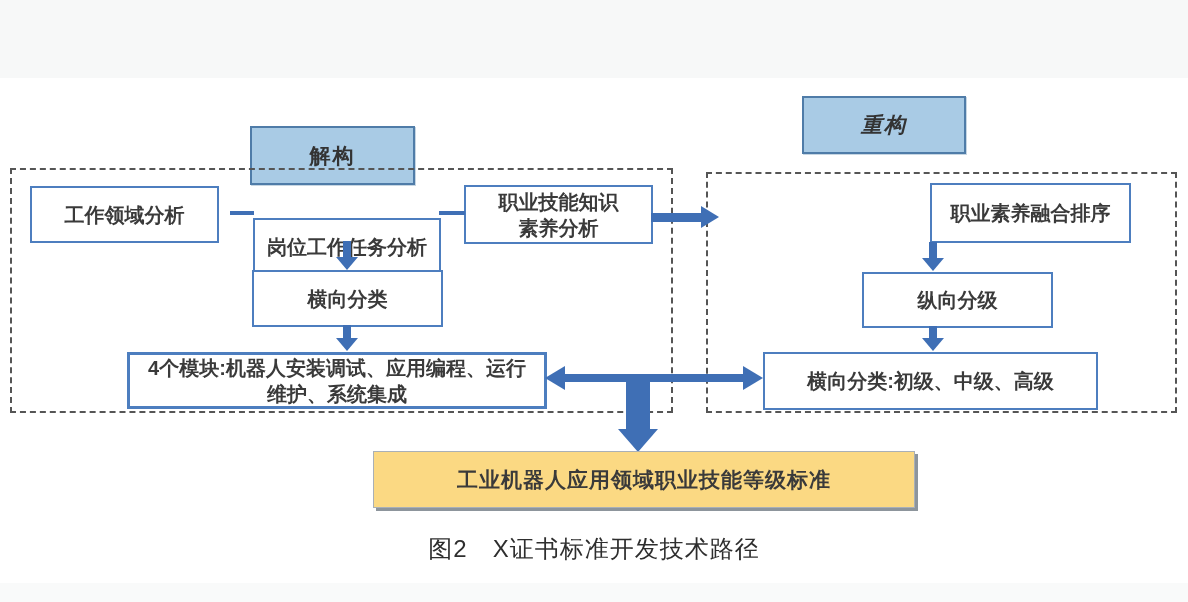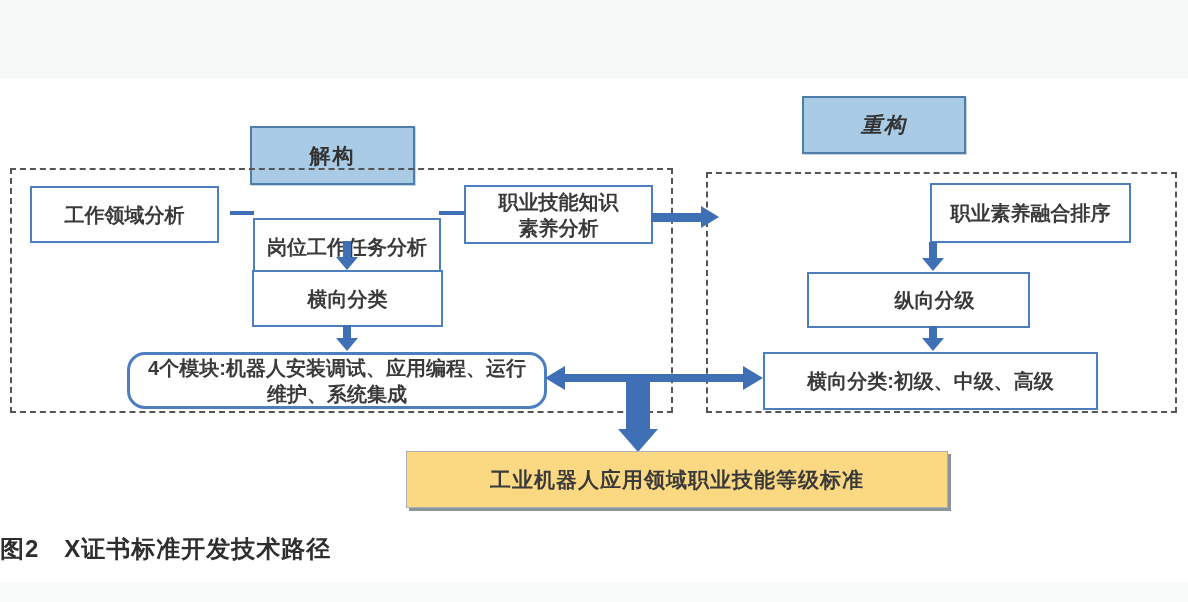--- a/index.html
+++ b/index.html
@@ -33,34 +33,35 @@
   .node{
     position:absolute;
     background:#fff;
     border:2px solid #4d7ebf;
     display:flex;align-items:center;justify-content:center;
     text-align:center;
     font-size:20px;font-weight:bold;color:#3a3a3a;
     white-space:pre-line;
     line-height:1.3;
   }
-  .node.thick{border-width:3px;border-radius:18px;}
+  .node.thick{border-width:3px;}
   .result-box{
     position:absolute;
     background:#fbd983;
     border:1px solid #a9b0b7;
     box-shadow:3px 3px 0 #8d959c;
     display:flex;align-items:center;justify-content:center;
     font-size:21px;font-weight:bold;color:#3a3a3a;
     letter-spacing:1px;
   }
   .caption{
     position:absolute;
     left:0;top:533px;width:1188px;
-    font-size:24px;font-weight:bold;color:#2e2e2e;
+    text-align:center;
+    font-size:24px;font-weight:normal;color:#2e2e2e;
     white-space:pre;
     letter-spacing:1px;
   }
 
   
   .shaft-h{position:absolute;background:#3f6fb5;}
   .shaft-v{position:absolute;background:#3f6fb5;}
   .tri{position:absolute;width:0;height:0;}
   .tri-right{border-top:11px solid transparent;border-bottom:11px solid transparent;border-left:18px solid #3f6fb5;}
   .tri-left{border-top:12px solid transparent;border-bottom:12px solid transparent;border-right:20px solid #3f6fb5;}
@@ -82,21 +83,21 @@
 
   <div class="node" style="left:30px;top:186px;width:185px;height:53px;">工作领域分析</div>
   <div class="node" style="left:253px;top:186px;width:184px;height:53px;margin-top:32px;">岗位工作任务分析</div>
   <div class="node" style="left:252px;top:270px;width:187px;height:53px;">横向分类</div>
   <div class="node" style="left:464px;top:185px;width:185px;height:55px;">职业技能知识
 素养分析</div>
   <div class="node thick" style="left:127px;top:352px;width:414px;height:51px;">4个模块:机器人安装调试、应用编程、运行
 维护、系统集成</div>
 
   <div class="node" style="left:930px;top:183px;width:197px;height:56px;">职业素养融合排序</div>
-  <div class="node" style="left:807px;top:272px;width:187px;height:52px;padding-left:32px;">纵向分级</div>
+  <div class="node" style="left:862px;top:272px;width:187px;height:52px;">纵向分级</div>
   <div class="node" style="left:763px;top:352px;width:331px;height:54px;">横向分类:初级、中级、高级</div>
 
   <div class="shaft-h" style="left:230px;top:211px;width:24px;height:4px;"></div>
   <div class="shaft-h" style="left:439px;top:211px;width:26px;height:4px;"></div>
 
   <div class="shaft-h" style="left:651px;top:213px;width:51px;height:9px;"></div>
   <div class="tri tri-right" style="left:701px;top:206px;"></div>
 
   <div class="shaft-v" style="left:343px;top:241px;width:8px;height:17px;"></div>
   <div class="tri tri-down-sm" style="left:336px;top:257px;"></div>
@@ -108,16 +109,16 @@
   <div class="shaft-v" style="left:929px;top:326px;width:8px;height:13px;"></div>
   <div class="tri tri-down-sm" style="left:922px;top:338px;"></div>
 
   <div class="shaft-h" style="left:564px;top:374px;width:180px;height:8px;"></div>
   <div class="tri tri-left" style="left:545px;top:366px;"></div>
   <div class="tri" style="left:743px;top:366px;border-top:12px solid transparent;border-bottom:12px solid transparent;border-left:20px solid #3f6fb5;"></div>
 
   <div class="shaft-v" style="left:626px;top:374px;width:24px;height:57px;"></div>
   <div class="tri tri-down-lg" style="left:618px;top:429px;"></div>
 
-  <div class="result-box" style="left:373px;top:451px;width:540px;height:55px;margin-left:33px;">工业机器人应用领域职业技能等级标准</div>
+  <div class="result-box" style="left:373px;top:451px;width:540px;height:55px;">工业机器人应用领域职业技能等级标准</div>
 
   <div class="caption">图2　X证书标准开发技术路径</div>
 </div>
 
 </body></html>

